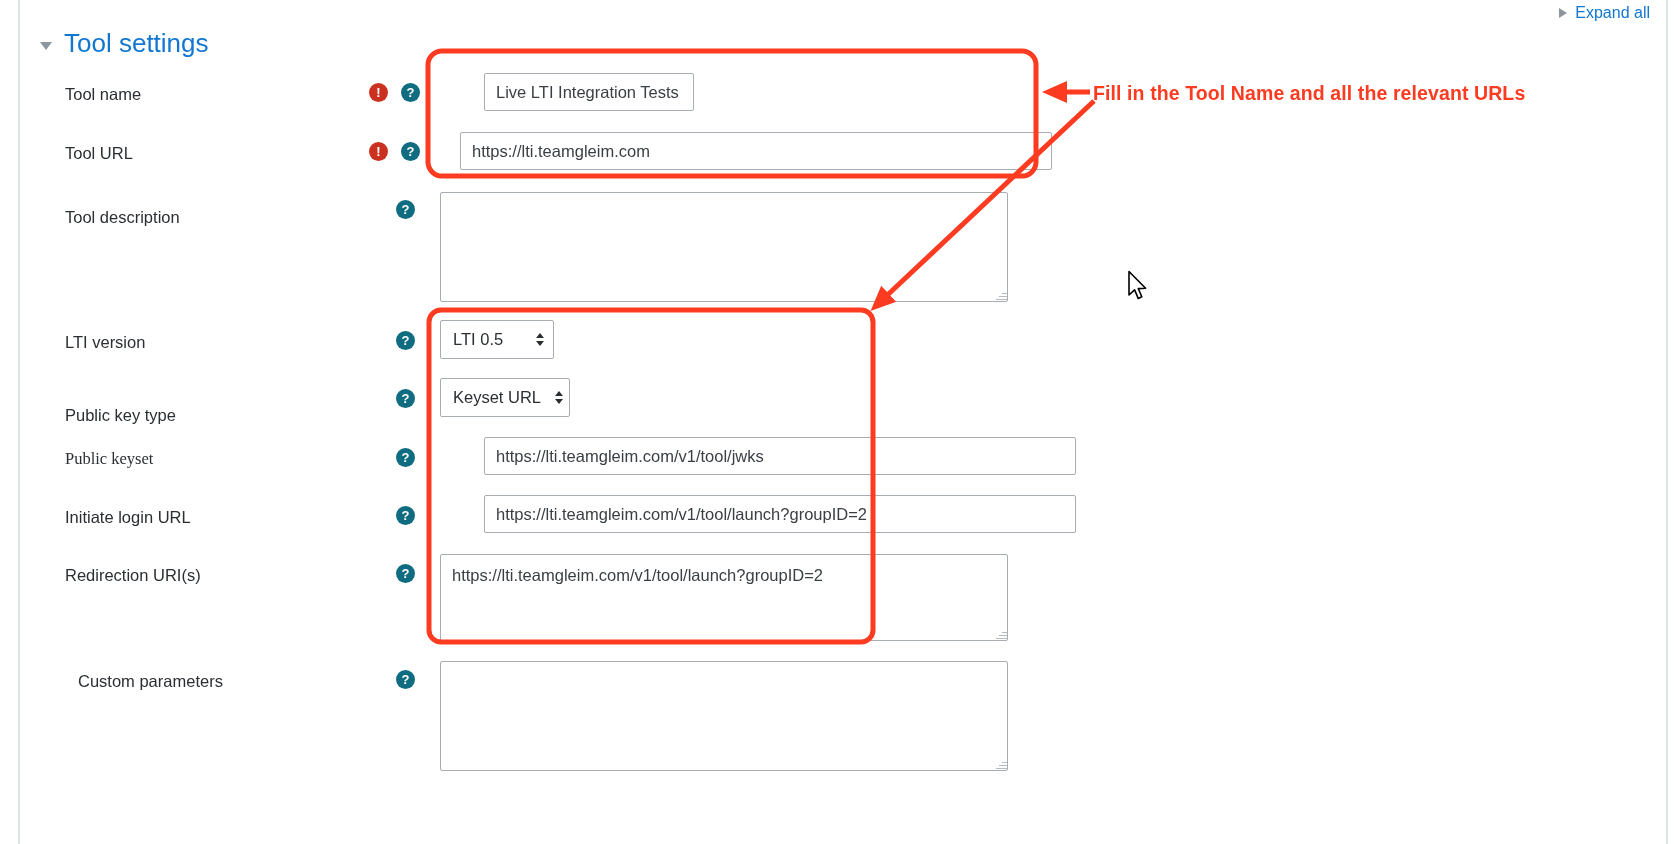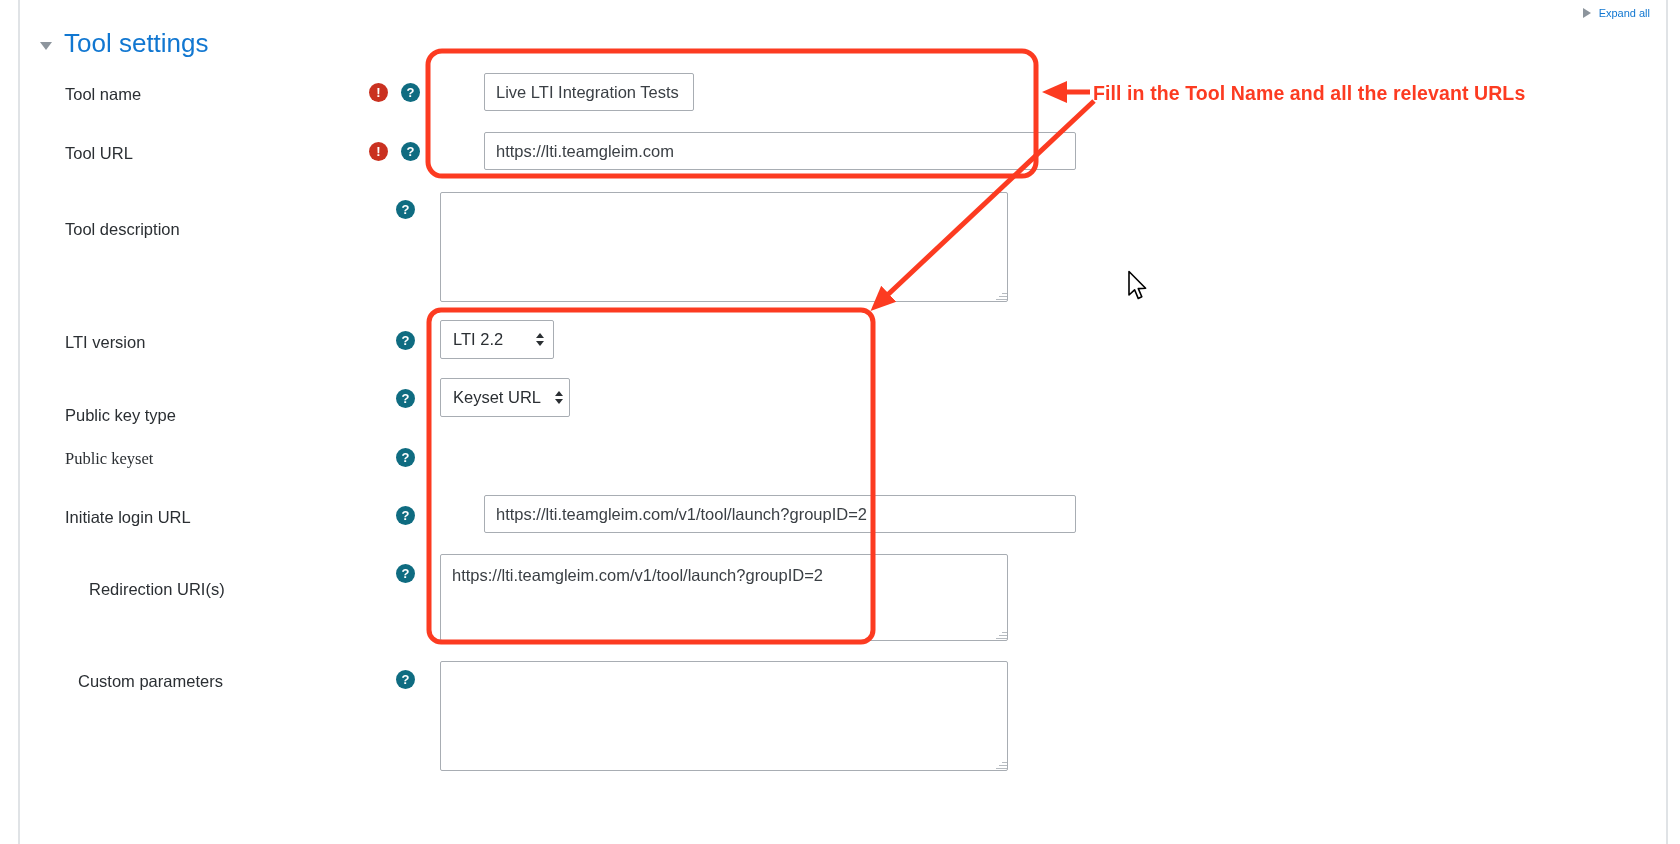--- a/index.html
+++ b/index.html
@@ -22,21 +22,21 @@
   }
   .right-rule {
     position:absolute; right:12px; top:0; width:2px; height:844px;
     background:#e0e3e6;
   }
 
   
   .expand-all {
     position:absolute; right:30px; top:3px;
     display:flex; align-items:center; gap:8px;
-    font-size:11px; line-height:20px;padding-left:36px;
+    font-size:16px; line-height:20px;padding-left:36px;
   }
   .expand-all .tri {
     width:0;height:0;
     border-left:8px solid #8d959d;
     border-top:5.5px solid transparent;
     border-bottom:5.5px solid transparent;
   }
   .expand-all a { color:#1177d1; text-decoration:none; }
 
   
@@ -181,24 +181,24 @@
     <div class="flabel" style="top:2px;">Tool URL</div>
     <div class="icons" style="left:369px; top:1px;">
       <span class="ico req">
           <span>!</span>
         </span>
       <span class="ico help">
           <span>?</span>
         </span>
     </div>
   </div>
-  <input class="tinput" style="left: 440px; top: 132px; width: 592px; height: 38px;" value="https://lti.teamgleim.com">
+  <input class="tinput" style="left: 416px; top: 132px; width: 592px; height: 38px;" value="https://lti.teamgleim.com">
 
   <div class="frow" style="top:199px;">
-    <div class="flabel" style="top:20px;">Tool description</div>
+    <div class="flabel" style="top:8px;">Tool description</div>
     <div class="icons" style="left:396px; top:1px;">
       <span class="ico help">
           <span>?</span>
         </span>
     </div>
   </div>
   <textarea class="tarea" style="left: 440px; top: 192px; width: 568px; height: 110px;"></textarea>
   <div class="resize-grip" style="left:995px; top:289px;">
     <i style="top:10px; width:11px;"></i>
       <i style="top:7px; width:8px;"></i>
@@ -208,21 +208,21 @@
   <div class="frow" style="top:330px;">
     <div class="flabel" style="top:2px;">LTI version</div>
     <div class="icons" style="left:396px; top:1px;">
       <span class="ico help">
           <span>?</span>
         </span>
     </div>
   </div>
   <div class="sel-wrap" style="left:440px; top:320px;">
     <div class="sel" style="width:114px;">
-      <span class="txt">LTI 2.2</span>
+      <span class="txt">LTI 0.5</span>
       <span class="arrows">
           <i class="up"></i>
           <i class="dn"></i>
         </span>
     </div>
   </div>
 
   <div class="frow" style="top:388px;">
     <div class="flabel" style="top:17px;">Public key type</div>
     <div class="icons" style="left:396px; top:1px;">
@@ -242,33 +242,34 @@
   </div>
 
   <div class="frow" style="top:447px;">
     <div class="flabel" style="top:2px;font-family:Liberation Serif, serif;">Public keyset</div>
     <div class="icons" style="left:396px; top:1px;">
       <span class="ico help">
           <span>?</span>
         </span>
     </div>
   </div>
+  <input class="tinput" style="left: 440px; top: 437px; width: 592px; height: 38px;" value="https://lti.teamgleim.com/v1/tool/jwks">
 
   <div class="frow" style="top:505px;">
     <div class="flabel" style="top:2px;">Initiate login URL</div>
     <div class="icons" style="left:396px; top:1px;">
       <span class="ico help">
           <span>?</span>
         </span>
     </div>
   </div>
   <input class="tinput" style="left: 440px; top: 495px; width: 592px; height: 38px;" value="https://lti.teamgleim.com/v1/tool/launch?groupID=2">
 
   <div class="frow" style="top:563px;">
-    <div class="flabel" style="top:16px;margin-left:24px;">Redirection URI(s)</div>
+    <div class="flabel" style="top:2px;">Redirection URI(s)</div>
     <div class="icons" style="left:396px; top:1px;">
       <span class="ico help">
           <span>?</span>
         </span>
     </div>
   </div>
   <textarea class="tarea" style="left: 440px; top: 554px; width: 568px; height: 87px;">https://lti.teamgleim.com/v1/tool/launch?groupID=2</textarea>
   <div class="resize-grip" style="left:995px; top:628px;">
     <i style="top:10px; width:11px;"></i>
       <i style="top:7px; width:8px;"></i>

